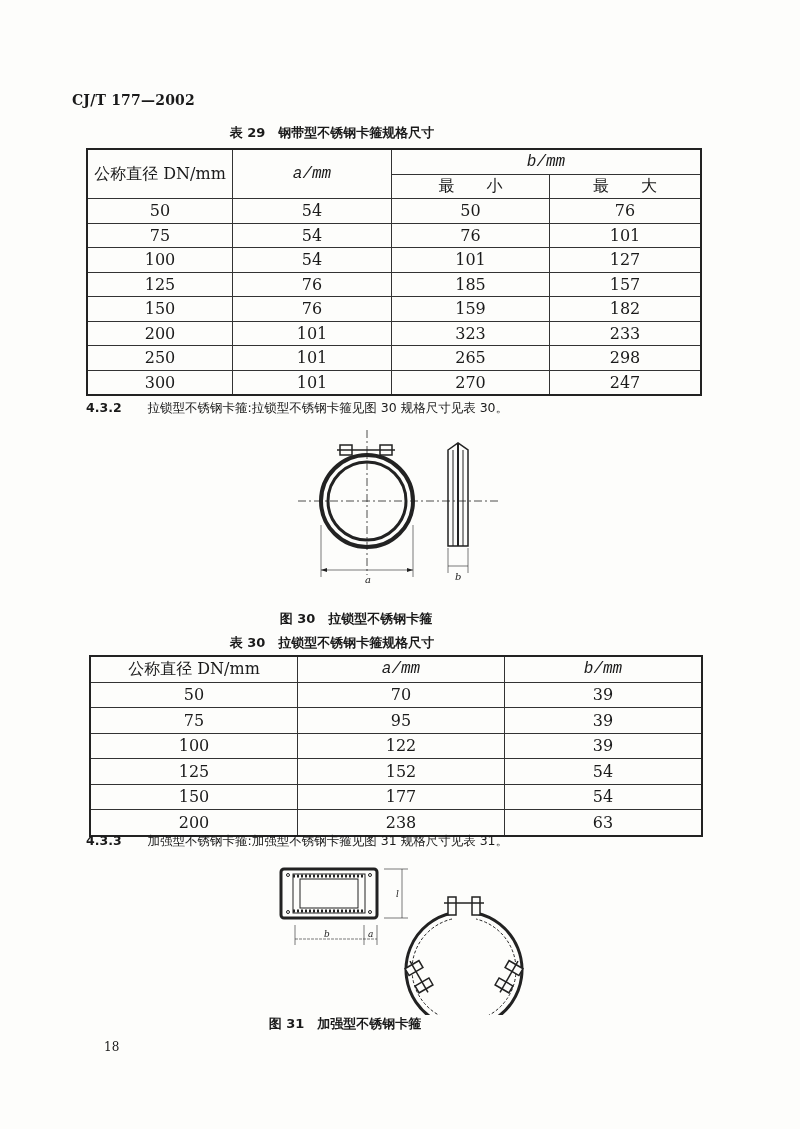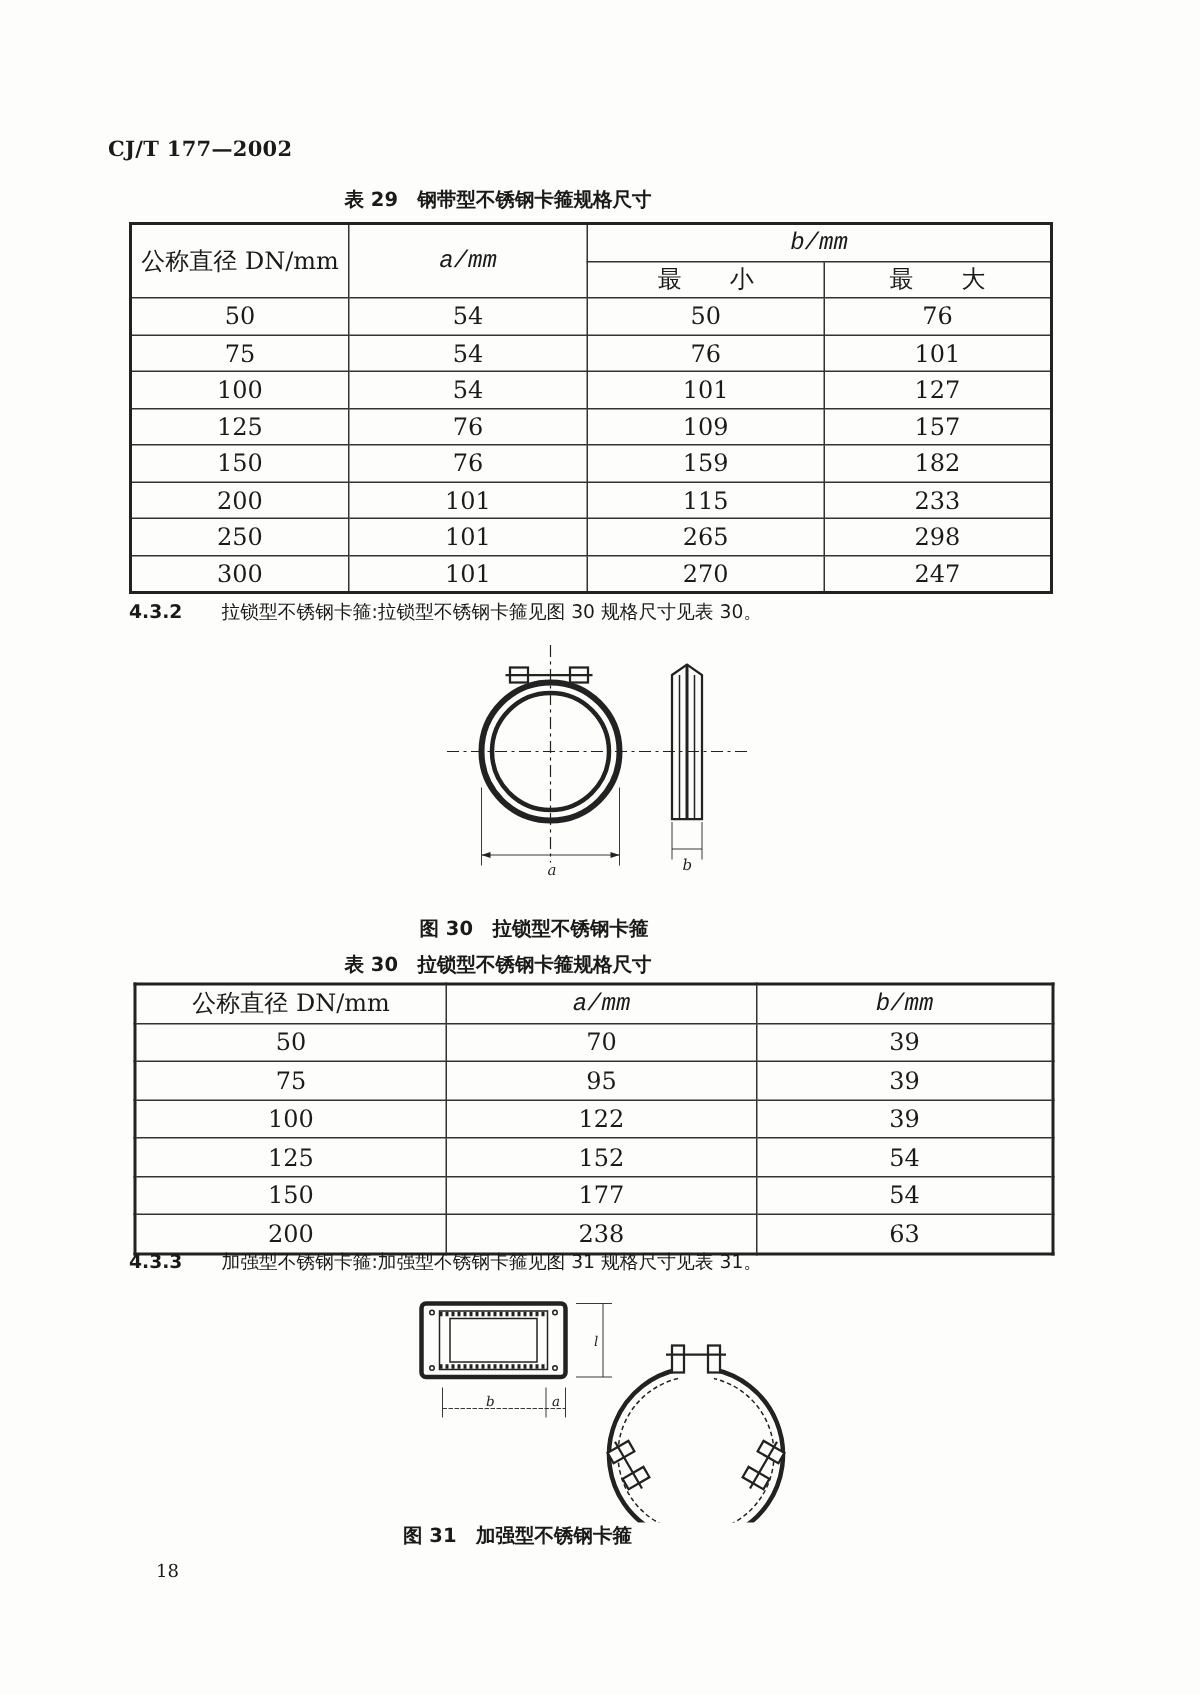--- a/index.html
+++ b/index.html
@@ -57,33 +57,33 @@
     </tr>
     <tr>
       <td>100</td>
       <td>54</td>
       <td>101</td>
       <td>127</td>
     </tr>
     <tr>
       <td>125</td>
       <td>76</td>
-      <td>109</td>
+      <td>185</td>
       <td>157</td>
     </tr>
     <tr>
       <td>150</td>
       <td>76</td>
       <td>159</td>
       <td>182</td>
     </tr>
     <tr>
       <td>200</td>
       <td>101</td>
-      <td>115</td>
+      <td>323</td>
       <td>233</td>
     </tr>
     <tr>
       <td>250</td>
       <td>101</td>
       <td>265</td>
       <td>298</td>
     </tr>
     <tr>
       <td>300</td>

